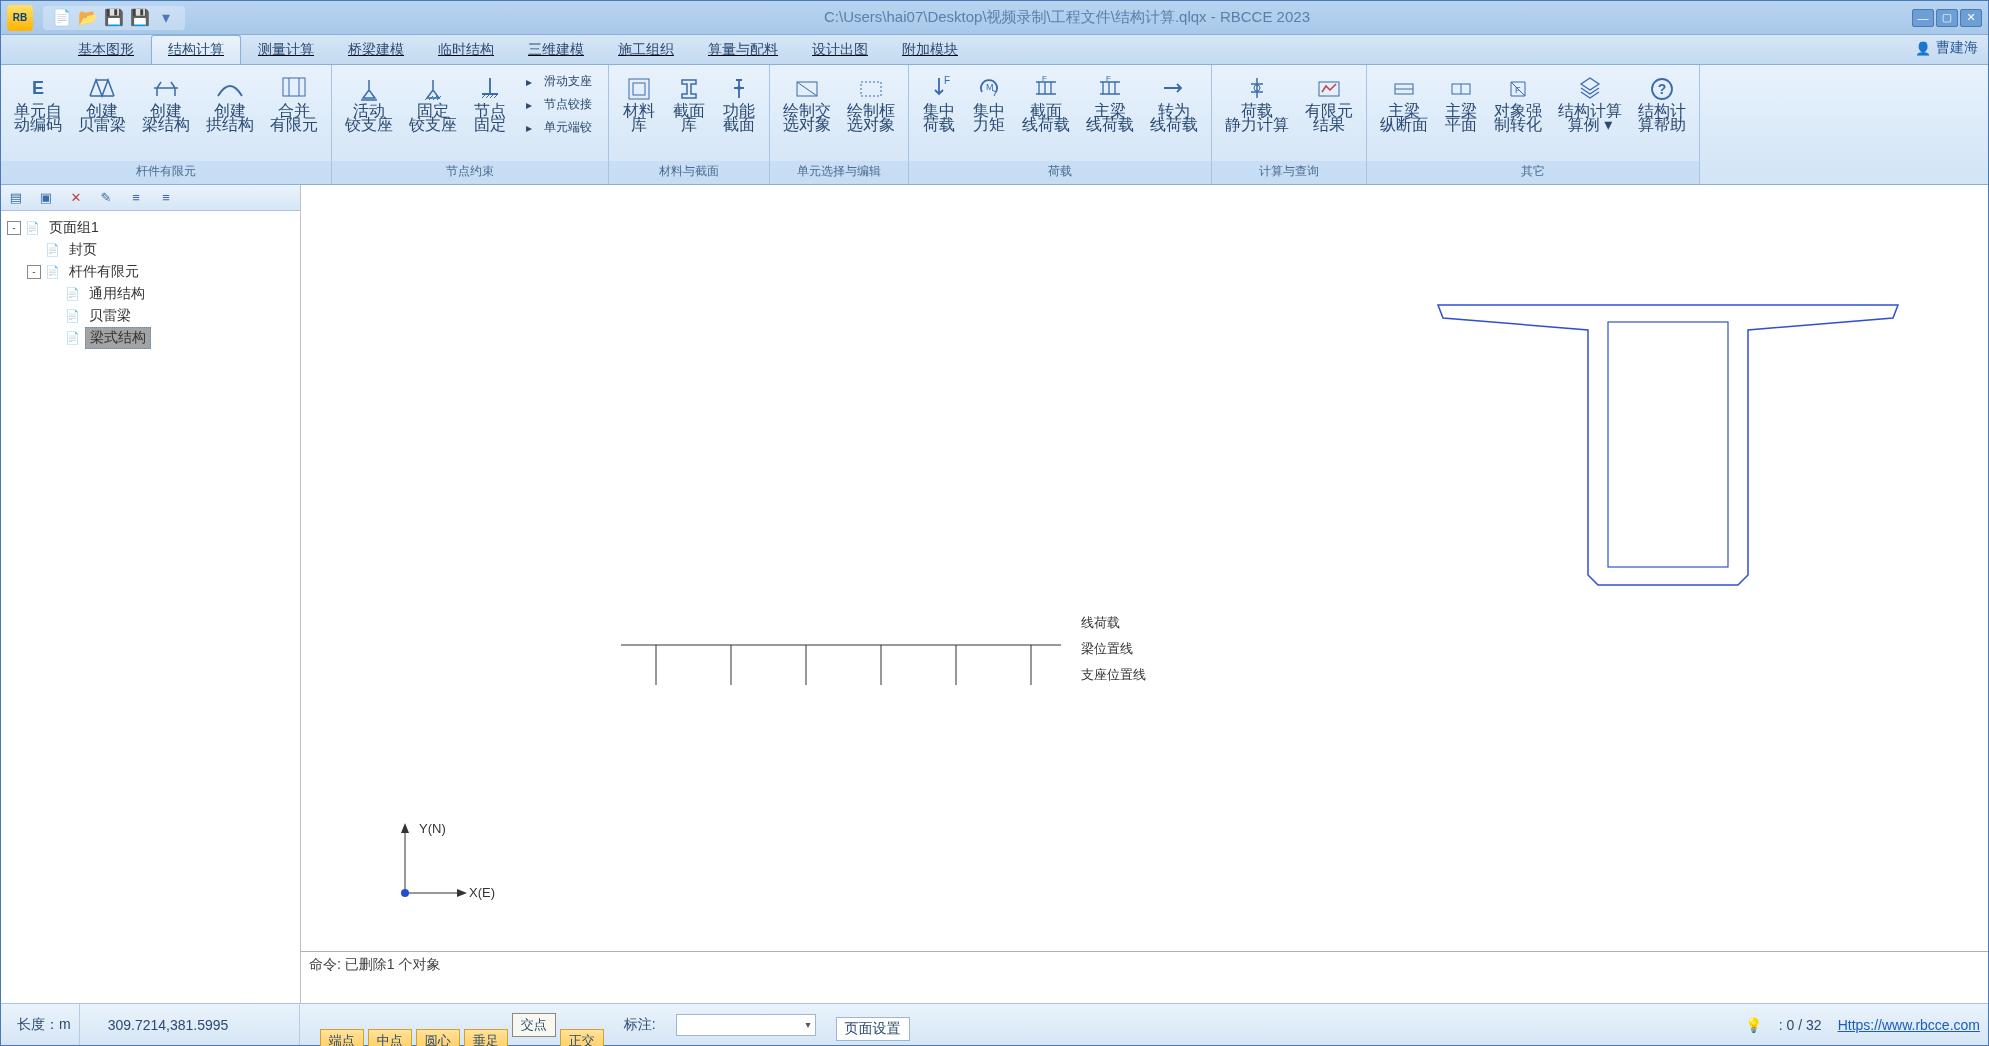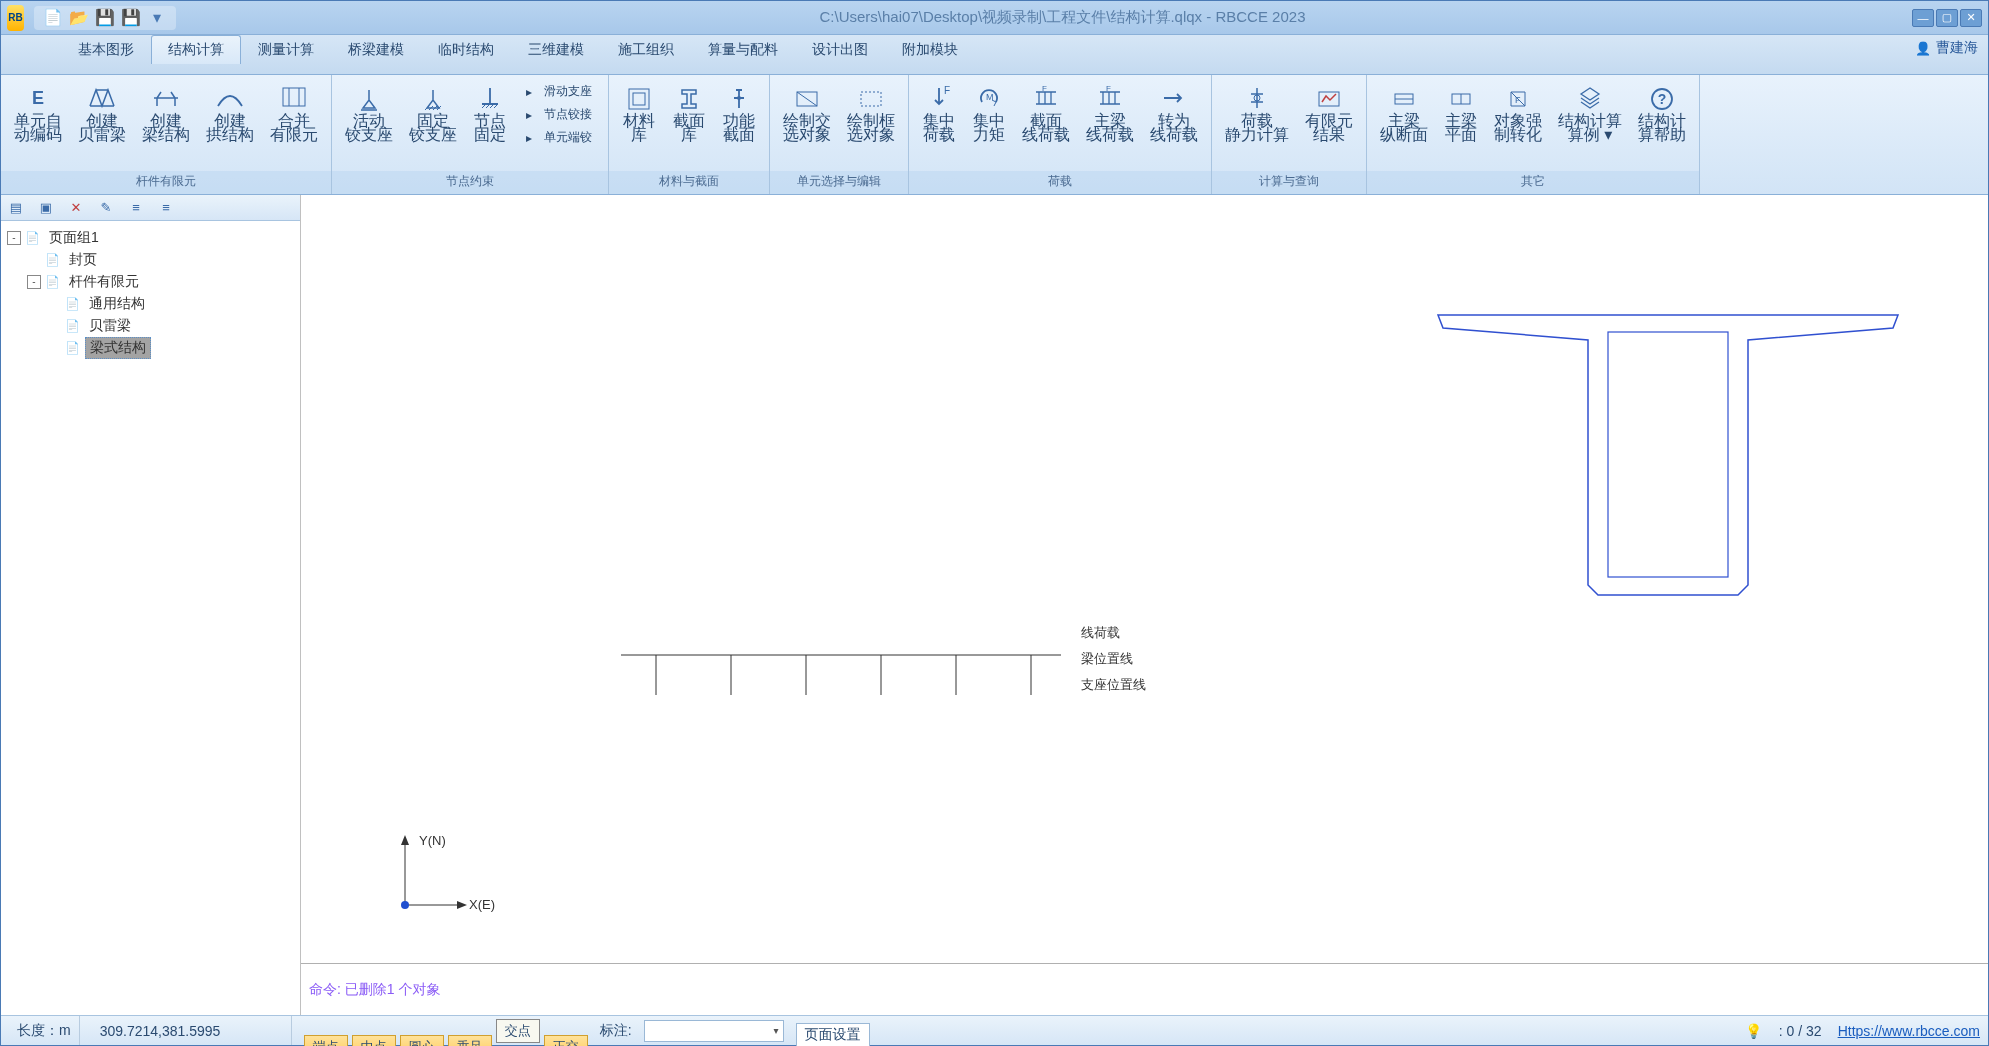--- a/index.html
+++ b/index.html
@@ -1,29 +1,29 @@
 <!DOCTYPE html>
 <html><head>
 <meta charset="utf-8">
 <style>
 * { margin: 0; padding: 0; box-sizing: border-box; font-family: "Microsoft YaHei", Arial, sans-serif; }
 body { background: #fff; overflow: hidden; }
 .app { width: 1989px; height: 1046px; display: flex; flex-direction: column; border: 1px solid #4a7ab5; }
 
 
 .titlebar { height: 34px; background: linear-gradient(#b8d4f0, #a8c8ea); display: flex; align-items: center; padding: 0 6px; border-bottom: 1px solid #8ab0d8; }
-.app-icon { width: 17px; height: 26px; background: linear-gradient(#ffe066,#ffb300); border-radius: 4px; display: flex; align-items: center; justify-content: center; font-size: 10px; font-weight: bold; color: #004488; margin-right: 10px; }
+.app-icon { width: 26px; height: 26px; background: linear-gradient(#ffe066,#ffb300); border-radius: 4px; display: flex; align-items: center; justify-content: center; font-size: 10px; font-weight: bold; color: #004488; margin-right: 10px; }
 .qat { display: flex; gap: 8px; align-items: center; background: rgba(255,255,255,0.3); border-radius: 4px; padding: 3px 10px; }
 .qat-btn { width: 18px; height: 18px; cursor: pointer; display: flex; align-items: center; justify-content: center; }
 .title-text { flex: 1; text-align: center; color: #5a7fa8; font-size: 15px; padding-left: 37px; }
 .win-controls { display: flex; gap: 2px; }
 .win-btn { width: 22px; height: 18px; background: #6d9fd4; border: 1px solid #4a7ab5; border-radius: 2px; cursor: pointer; display: flex; align-items: center; justify-content: center; color: #fff; font-size: 11px; }
 
 
-.menubar { height: 40px; background: linear-gradient(#d6e6f6,#c4daf0); display: flex; align-items: flex-start; padding: 0 60px 0 60px; border-bottom: 1px solid #8ab0d8; position: relative; }
+.menubar { height: 30px; background: linear-gradient(#d6e6f6,#c4daf0); display: flex; align-items: center; padding: 0 60px 0 60px; border-bottom: 1px solid #8ab0d8; position: relative; text-decoration: underline; }
 .menu-tab { padding: 5px 16px 5px; font-size: 14px; color: #2a4a70; cursor: pointer; border: 1px solid transparent; border-bottom: none; }
 .menu-tab.active { background: linear-gradient(#eaf3fb,#d8e8f8); border-color: #8ab0d8; border-radius: 3px 3px 0 0; }
 .user-badge { position: absolute; right: 10px; top: 4px; font-size: 14px; color: #2a5a9a; display: flex; align-items: center; gap: 4px; }
 .user-badge::before { content: "👤"; font-size: 13px; }
 
 
 .ribbon { height: 120px; background: linear-gradient(#e8f2fc,#d2e4f6); border-bottom: 1px solid #8ab0d8; display: flex; }
 .ribbon-group { border-right: 1px solid #a8c4e0; display: flex; flex-direction: column; padding: 4px 6px 0; }
 .ribbon-buttons { flex: 1; display: flex; align-items: flex-start; gap: 2px; }
 .ribbon-btn { display: flex; flex-direction: column; align-items: center; justify-content: flex-start; padding: 4px 6px; cursor: pointer; min-width: 48px; border: 1px solid transparent; border-radius: 3px; }
@@ -49,24 +49,24 @@
 .indent-1 { padding-left: 22px; }
 .indent-2 { padding-left: 42px; }
 
 .canvas-area { flex: 1; display: flex; flex-direction: column; background: #fff; }
 .canvas { flex: 1; position: relative; }
 .beam-diagram { position: absolute; left: 320px; top: 430px; }
 .section-svg { position: absolute; right: 85px; top: 115px; }
 .axis { position: absolute; left: 90px; bottom: 40px; }
 .axis-lbl { font-size: 13px; fill: #333; }
 
-.command-log { height: 52px; border-top: 1px solid #b0b0b0; padding: 4px 8px; font-size: 14px; color: #8b5cf6; background: #fff; display:flex; flex-direction:column; justify-content:center; }
-
-
-.statusbar { height: 30px; background: linear-gradient(#eaf3fb,#d6e6f6); border-top: 1px solid #a8c4e0; display: flex; align-items: center; font-size: 14px; color: #2a4a70; padding: 0 8px; gap: 12px; }
+.command-log { height: 52px; border-top: 1px solid #b0b0b0; padding: 4px 8px; font-size: 14px; color: #404040; background: #fff; display:flex; flex-direction:column; justify-content:space-between; }
+
+
+.statusbar { height: 42px; background: linear-gradient(#eaf3fb,#d6e6f6); border-top: 1px solid #a8c4e0; display: flex; align-items: center; font-size: 14px; color: #2a4a70; padding: 0 8px; gap: 20px; }
 .status-cell { padding: 0 8px; border-right: 1px solid #b8cce0; height: 100%; display: flex; align-items: center; }
 .status-cell.coords { min-width: 200px; }
 .snap-btn { padding: 2px 8px; border: 1px solid #888; background: #f8f8f0; cursor: pointer; font-size: 13px; }
 .snap-btn.active { background: linear-gradient(#ffe29a,#ffcb5a); border-color: #d0a030; margin-top: 32px; }
 .combo { width: 140px; height: 22px; border: 1px solid #9ab8d6; background: #fff; display: flex; align-items: center; justify-content: flex-end; padding: 0 4px; cursor: pointer; }
 .combo::after { content: "▾"; color: #555; font-size: 10px; }
 .status-right { margin-left: auto; display: flex; align-items: center; gap: 16px; }
 .link { color: #1a5dbf; text-decoration: underline; cursor: pointer; }
 </style>
 </head>

